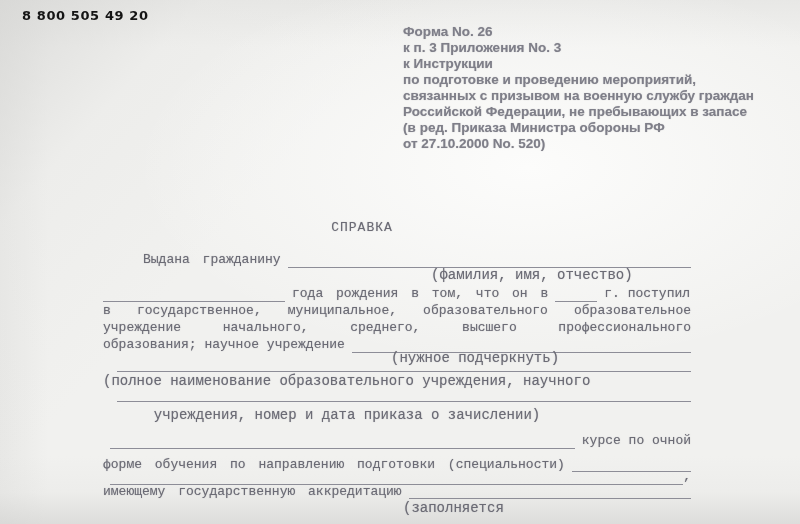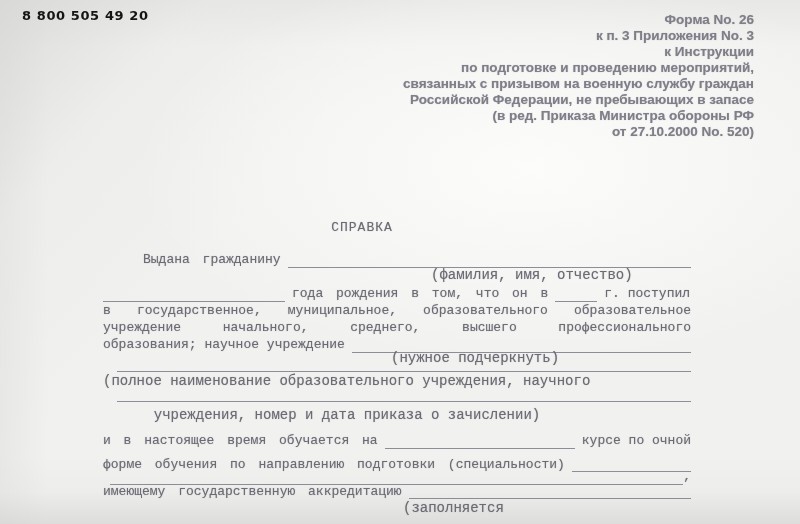--- a/index.html
+++ b/index.html
@@ -16,22 +16,21 @@
       #f1f1ef;
     font-family:"Liberation Mono","DejaVu Sans Mono",monospace;
   }
   .phone{
     position:absolute;left:22px;top:8px;
     font-family:"DejaVu Sans","Liberation Sans",sans-serif;
     font-weight:700;font-size:13px;letter-spacing:0.6px;
     color:#141414;
   }
   .header{
-    position:absolute;top:12px;right:46px;
-    text-align:right;
+    position:absolute;top:24px;right:46px;
     font-family:"Liberation Sans",sans-serif;
     font-weight:700;font-size:13.5px;line-height:16px;
     color:#7f7f89;
     text-shadow:0 0 1px rgba(127,127,137,0.55);
     white-space:nowrap;
   }
   .body{
     position:absolute;left:103px;top:219px;width:588px;
     font-size:13px;color:#6b6b75;
     text-shadow:0 0 1px rgba(107,107,117,0.5);
@@ -120,21 +119,20 @@
 
     <div class="row caption cap-fullname">(полное наименование образовательного учреждения, научного</div>
 
     <div class="row flex rJ linerow">
       <span class="fill grow"></span>
     </div>
 
     <div class="row caption cap-order">учреждения, номер и дата приказа о зачислении)</div>
 
     <div class="row flex rL">
-      <span class="t sp">и в настоящее время обучается на</span>
       <span class="fill grow"></span>
       <span class="t" style="margin-left:7px">курсе по очной</span>
     </div>
 
     <div class="row flex rM">
       <span class="t sp">форме обучения по направлению подготовки (специальности)</span>
       <span class="fill grow"></span>
     </div>
 
     <div class="row flex rN linerow">

